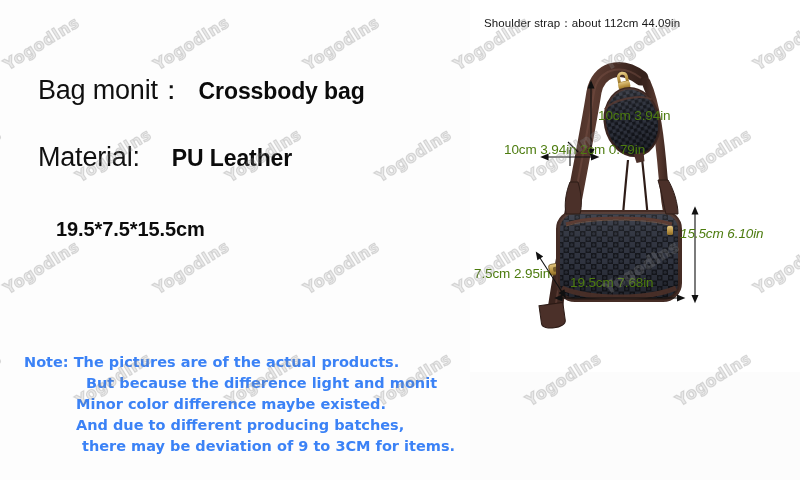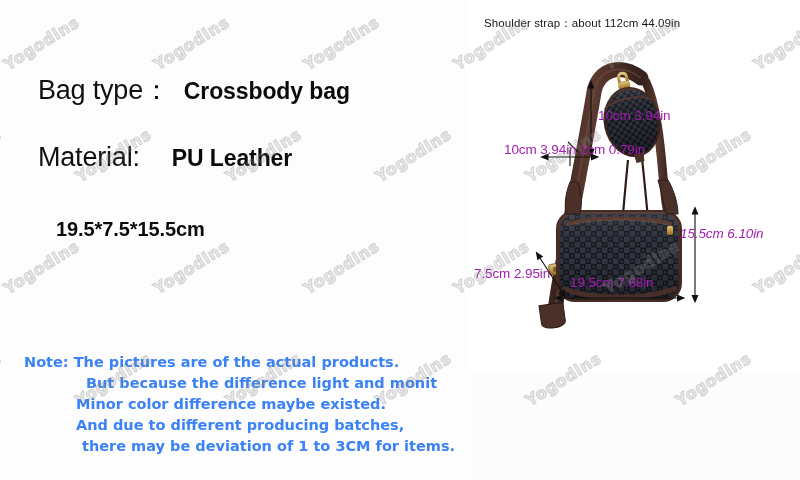--- a/index.html
+++ b/index.html
@@ -125,21 +125,21 @@
   .photo {
     position: absolute;
     left: 0; top: 0;
     width: 330px; height: 480px;
   }
 
   .dim-label {
     position: absolute;
     font-family: "Liberation Sans", sans-serif;
     font-size: 13.5px;
-    color: #a21caf;
+    color: #4d7c0f;
     white-space: nowrap;
     z-index: 20;
     letter-spacing: -0.1px;
   }
   #dim-pouch-h  { left: 128px; top: 108px; }
   #dim-strapw   { left: 34px;  top: 142px; }
   #dim-pouch-w  { left: 110px; top: 142px; }
   #dim-height   { left: 210px; top: 226px; font-style: italic; }
   #dim-depth    { left: 4px;   top: 266px; }
   #dim-width    { left: 100px; top: 275px; }
@@ -153,39 +153,39 @@
   }
 </style>
 </head>
 <body>
 
 <div id="page">
 
   <div class="left-panel">
 
     <div class="spec-row" id="row-type">
-      <span class="spec-label">Bag type：</span>
+      <span class="spec-label">Bag monit：</span>
       <span class="spec-value">Crossbody bag</span>
     </div>
 
     <div class="spec-row" id="row-mat">
       <span class="spec-label">Material:</span>
       <span class="spec-value">PU Leather</span>
     </div>
 
     <div class="spec-row" id="row-size">
       <span class="spec-value">19.5*7.5*15.5cm</span>
     </div>
 
     <div class="note-block">
       <div class="note-line i1">Note: The pictures are of the actual products.</div>
       <div class="note-line i2">But because the difference light and monit</div>
       <div class="note-line i3">Minor color difference maybe existed.</div>
       <div class="note-line i4">And due to different producing batches,</div>
-      <div class="note-line i5">there may be deviation of 1 to 3CM for items.</div>
+      <div class="note-line i5">there may be deviation of 9 to 3CM for items.</div>
     </div>
 
   </div>
 
   <div class="right-panel">
 
     <div class="strap-caption">Shoulder strap：about 112cm  44.09in</div>
 
     <div class="photo">
       <svg class="overlay" viewBox="0 0 330 480" xmlns="http://www.w3.org/2000/svg">

